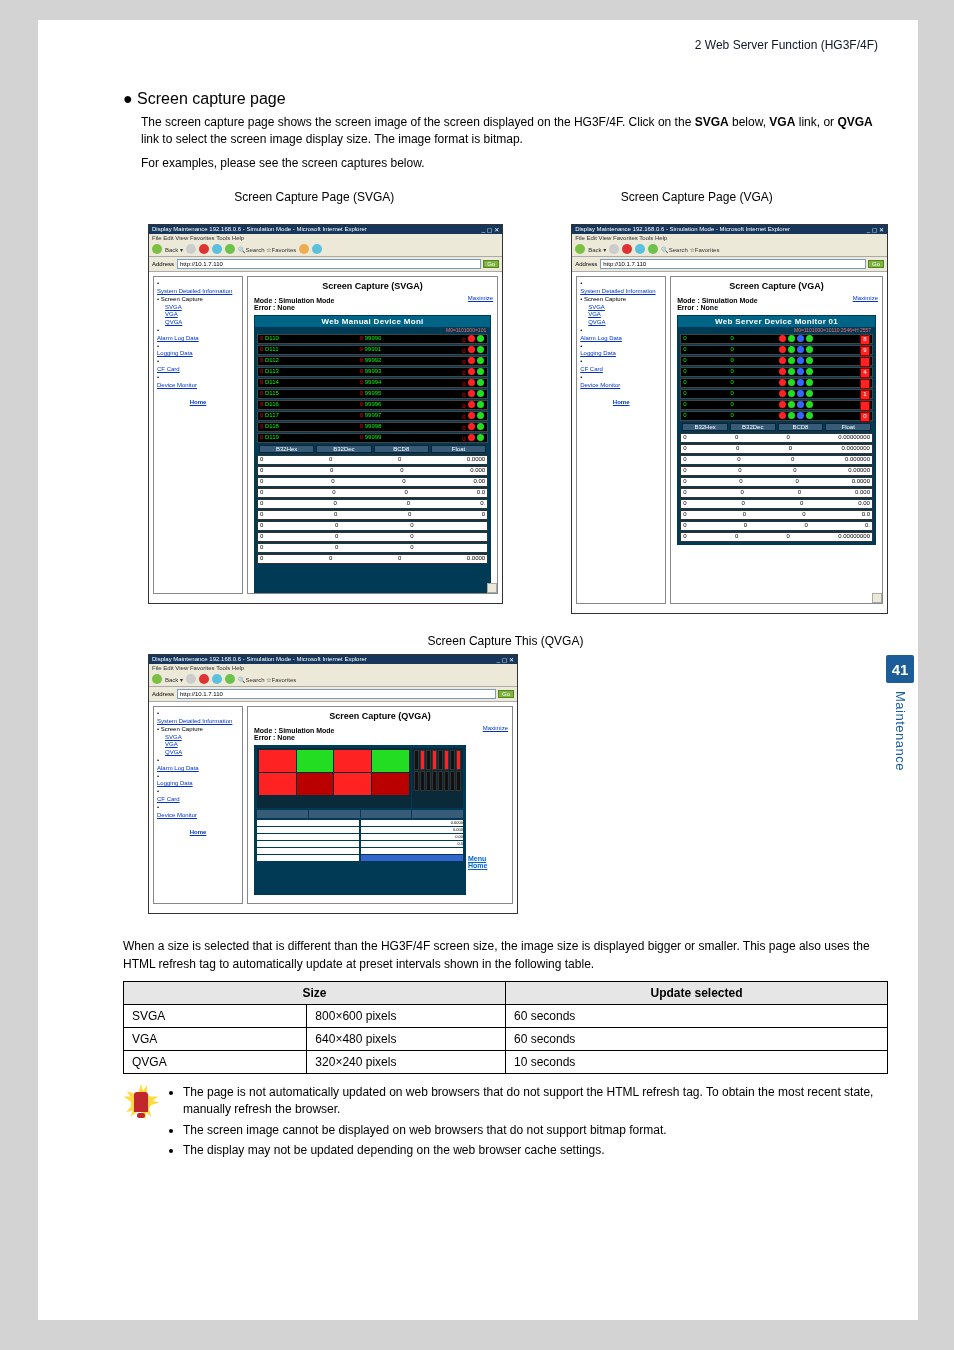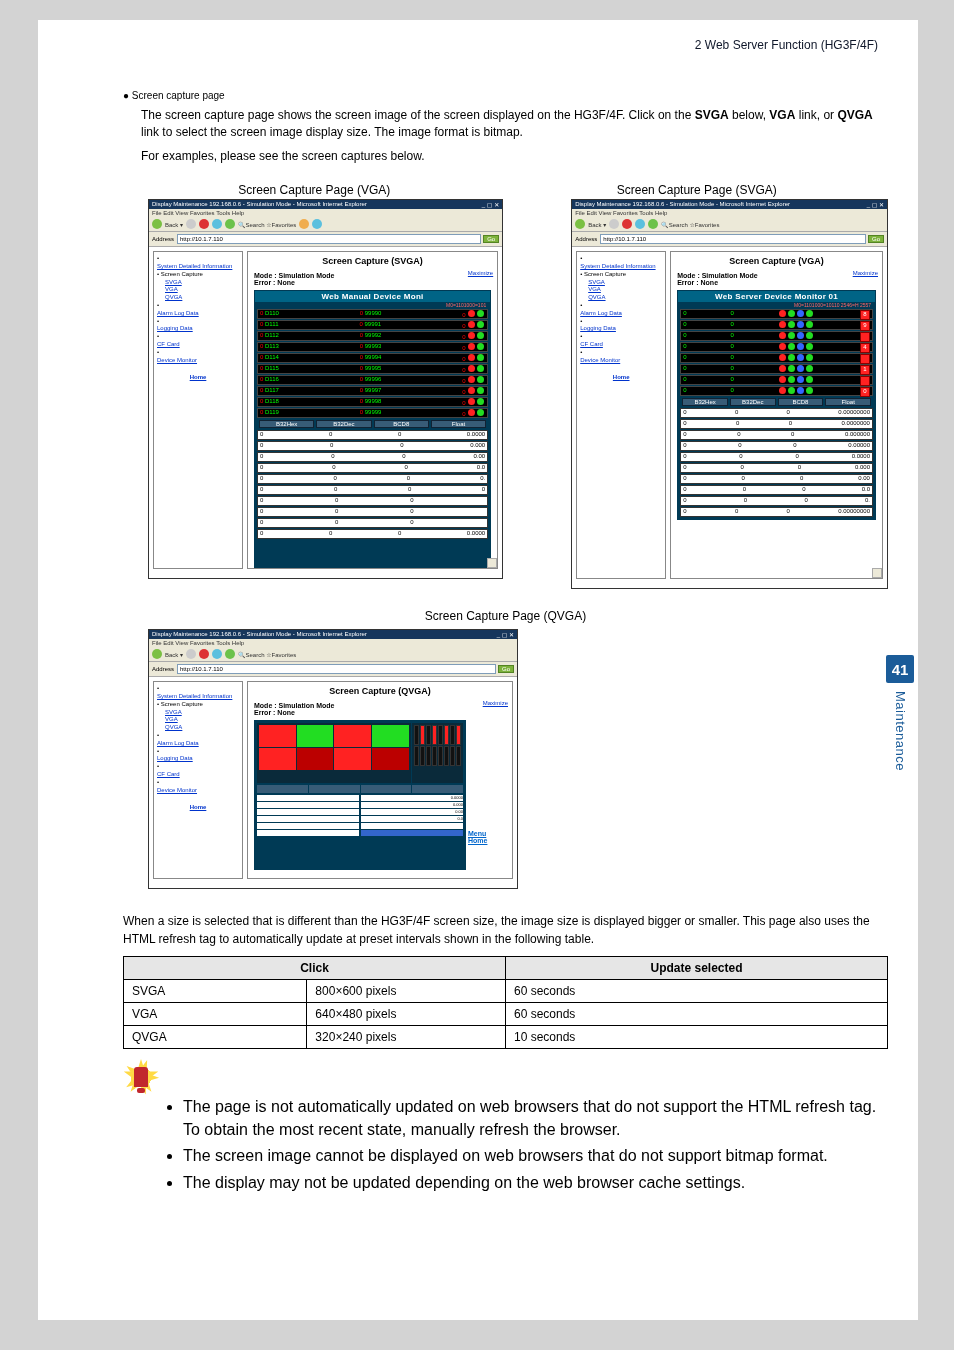--- a/index.html
+++ b/index.html
@@ -22,27 +22,27 @@
     position: absolute;
     right: 40px; top: 18px;
     font-size: 12px; color: #0f172a;
   }
   .content {
     position: absolute;
     left: 85px; top: 70px;
     width: 765px;
   }
   .bullet-heading {
-    font-size: 10px;
+    font-size: 16px;
     margin-bottom: 6px;
   }
   .para { font-size: 12px; line-height: 1.45; margin-left: 18px; margin-bottom: 6px; }
   .caption-row { display: flex; justify-content: space-around; margin-top: 18px; font-size: 12px; }
   .caption-row .cap { width: 50%; text-align: center; }
-  .screenshot-row { display:flex; gap: 48px; margin-top: 2px; }
+  .screenshot-row { display:flex; gap: 48px; margin-top: 20px; }
   .shot { border: 1px solid #333; background: #fff; position: relative; font-size: 6px; }
   .shot-left { width: 370px; height: 380px; margin-left: 25px; }
   .shot-right { width: 330px; height: 390px; margin-left: 20px; }
   .shot-qvga { width: 370px; height: 260px; margin-left: 25px; }
   .shot-titlebar { background: #16365c; color:#fff; font-size:6px; padding:1px 3px; display:flex; justify-content:space-between; }
   .shot-menubar { background:#ece9d8; font-size:6px; padding:1px 3px; color:#333; }
   .shot-toolbar { background:#ece9d8; border-bottom:1px solid #aaa; font-size:6px; padding:2px 3px; display:flex; gap:3px; align-items:center; }
   .tb-icon { width:10px; height:10px; border-radius:50%; display:inline-block; }
   .shot-addr { background:#ece9d8; font-size:6px; padding:2px 3px; border-bottom:1px solid #aaa; display:flex; align-items:center; }
   .shot-addr input { font-size:6px; height:10px; flex:1; margin-left:3px; background:#fff; border:1px solid #7f9db9; padding:0 2px;}
@@ -89,21 +89,21 @@
     clip-path: polygon(50% 0,61% 35%,98% 35%,68% 57%,79% 91%,50% 70%,21% 91%,32% 57%,2% 35%,39% 35%);
   }
   .noteburst::after { transform: rotate(20deg); }
   .noteexcl {
     position:absolute; left:50%; top:50%; transform:translate(-50%,-50%);
     width:14px; height:20px; background:#c1272d; border-radius:3px 3px 0 0;
   }
   .noteexcl::after{
     content:""; position:absolute; bottom:-6px; left:3px; width:8px; height:5px; background:#c1272d; border-radius:2px;
   }
-  .notelist { font-size:16px; line-height:1.45;margin-top:36px;}
+  .notelist { font-size:12px; line-height:1.45;}
   .notelist li { list-style: disc; margin-left: 16px; margin-bottom:3px;}
 
   .side-tab {
     position:absolute; right:4px; top:635px;
     width:28px; height:130px;
     display:flex; flex-direction:column; align-items:center;
   }
   .side-num {
     background:#1b5c99; color:#fff; width:28px; height:28px;
     display:flex; align-items:center; justify-content:center;
@@ -138,22 +138,22 @@
   <div class="header-right">2 Web Server Function (HG3F/4F)</div>
 
   <div class="content">
     <div class="bullet-heading">● Screen capture page</div>
     <p class="para">
       <span>The screen capture page shows the screen image of the screen displayed on the HG3F/4F. Click on the </span><b>SVGA</b><span> below, </span><b>VGA</b><span> link, or </span><b>QVGA</b><span> link to select the screen image display size. The image format is bitmap.</span>
     </p>
     <p class="para">For examples, please see the screen captures below.</p>
 
     <div class="caption-row">
+      <div class="cap">Screen Capture Page (SVGA)</div>
       <div class="cap">Screen Capture Page (VGA)</div>
-      <div class="cap">Screen Capture Page (SVGA)</div>
     </div>
 
     <div class="screenshot-row">
 
       <div class="shot shot-left">
         <div class="shot-titlebar">
             <span>Display Maintenance 192.168.0.6 - Simulation Mode - Microsoft Internet Explorer</span>
             <span>_ ▢ ✕</span>
           </div>
         <div class="shot-menubar">File   Edit   View   Favorites   Tools   Help</div>
@@ -490,21 +490,21 @@
                   </div>
               </div>
 
             </div>
             <div class="scroll-corner"></div>
           </div>
         </div>
       </div>
     </div>
 
-    <div class="caption-center">Screen Capture Page (QVGA)</div>
+    <div class="caption-center">Screen Capture This (QVGA)</div>
 
     <div class="shot shot-qvga">
       <div class="shot-titlebar">
           <span>Display Maintenance 192.168.0.6 - Simulation Mode - Microsoft Internet Explorer</span>
           <span>_ ▢ ✕</span>
         </div>
       <div class="shot-menubar">File   Edit   View   Favorites   Tools   Help</div>
       <div class="shot-toolbar">
         <span class="tb-icon" style="background:#7bc043"></span>
         <span style="color:#333">Back ▾</span>
@@ -609,21 +609,21 @@
           </div>
         </div>
       </div>
     </div>
 
     <p class="after-text">When a size is selected that is different than the HG3F/4F screen size, the image size is displayed bigger or smaller. This page also uses the HTML refresh tag to automatically update at preset intervals shown in the following table.</p>
 
     <table class="sizetable">
       <tbody>
           <tr>
-        <th colspan="2">Click</th>
+        <th colspan="2">Size</th>
         <th>Update selected</th>
       </tr>
       <tr>
         <td style="width:24%">SVGA</td>
         <td style="width:26%">800×600 pixels</td>
         <td>60 seconds</td>
       </tr>
       <tr>
         <td>VGA</td>
         <td>640×480 pixels</td>

